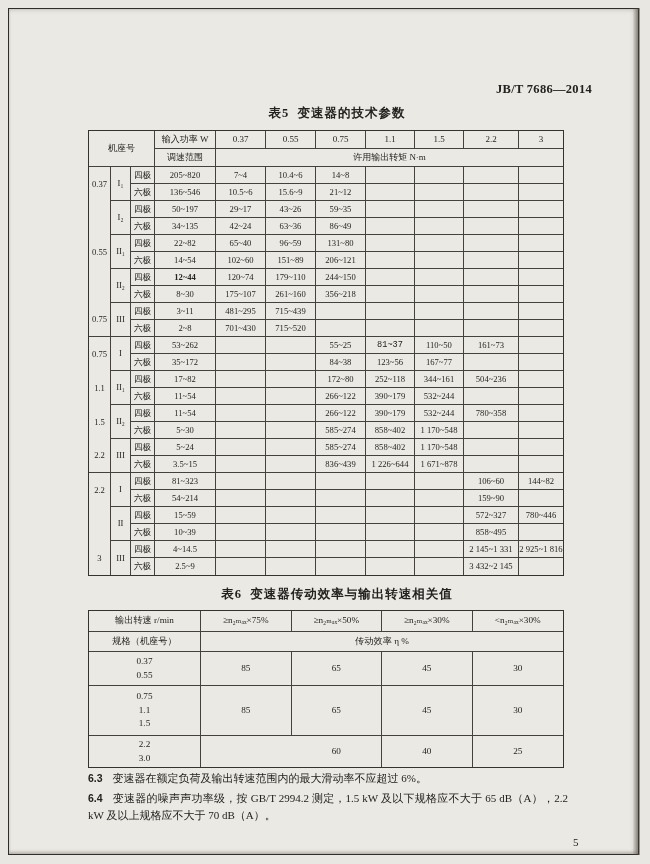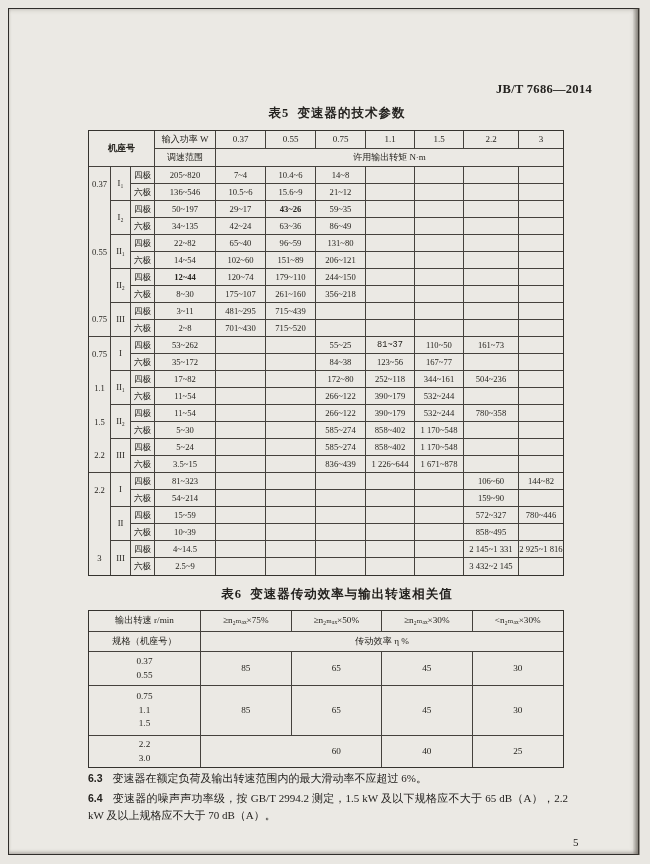--- a/index.html
+++ b/index.html
@@ -69,21 +69,21 @@
 <div class="scan-frame"></div>
 <div class="right-edge"></div>
 
 <div class="doc-number">JB/T 7686—2014</div>
 
 <div class="tbl-title" id="t5-title">
   <span>表5</span>&nbsp;&nbsp;<span>变速器的技术参数</span>
 </div>
 
 <div class="grid" id="t5-grid">
-    <div class="cell head" style="grid-area: 1 / 1 / span 2 / span 3; font-weight: bold;">机座号</div>
+    <div class="cell head" style="grid-area: 1 / 1 / span 2 / span 3;">机座号</div>
     <div class="cell head" style="grid-area: 1 / 4 / span 1 / span 1;">输入功率  W</div>
     <div class="cell head" style="grid-area: 1 / 5 / span 1 / span 1;">0.37</div>
     <div class="cell head" style="grid-area: 1 / 6 / span 1 / span 1;">0.55</div>
     <div class="cell head" style="grid-area: 1 / 7 / span 1 / span 1;">0.75</div>
     <div class="cell head" style="grid-area: 1 / 8 / span 1 / span 1;">1.1</div>
     <div class="cell head" style="grid-area: 1 / 9 / span 1 / span 1;">1.5</div>
     <div class="cell head" style="grid-area: 1 / 10 / span 1 / span 1;">2.2</div>
     <div class="cell head er" style="grid-area: 1 / 11 / span 1 / span 1;">3</div>
     <div class="cell head" style="grid-area: 2 / 4 / span 1 / span 1;">调速范围</div>
     <div class="cell head er" style="grid-area: 2 / 5 / span 1 / span 7;">许用输出转矩  N·m</div>
@@ -105,21 +105,21 @@
     <div class="cell" style="grid-area: 4 / 7 / span 1 / span 1;">21~12</div>
     <div class="cell" style="grid-area: 4 / 8 / span 1 / span 1;"></div>
     <div class="cell" style="grid-area: 4 / 9 / span 1 / span 1;"></div>
     <div class="cell" style="grid-area: 4 / 10 / span 1 / span 1;"></div>
     <div class="cell er" style="grid-area: 4 / 11 / span 1 / span 1;"></div>
     <div class="cell nb" style="grid-area: 5 / 1 / span 2 / span 1;"></div>
     <div class="cell" style="grid-area: 5 / 2 / span 2 / span 1;">I₂</div>
     <div class="cell" style="grid-area: 5 / 3 / span 1 / span 1;">四极</div>
     <div class="cell" style="grid-area: 5 / 4 / span 1 / span 1;">50~197</div>
     <div class="cell" style="grid-area: 5 / 5 / span 1 / span 1;">29~17</div>
-    <div class="cell" style="grid-area: 5 / 6 / span 1 / span 1; font-weight: bold;">43~26</div>
+    <div class="cell" style="grid-area: 5 / 6 / span 1 / span 1;">43~26</div>
     <div class="cell" style="grid-area: 5 / 7 / span 1 / span 1;">59~35</div>
     <div class="cell" style="grid-area: 5 / 8 / span 1 / span 1;"></div>
     <div class="cell" style="grid-area: 5 / 9 / span 1 / span 1;"></div>
     <div class="cell" style="grid-area: 5 / 10 / span 1 / span 1;"></div>
     <div class="cell er" style="grid-area: 5 / 11 / span 1 / span 1;"></div>
     <div class="cell" style="grid-area: 6 / 3 / span 1 / span 1;">六极</div>
     <div class="cell" style="grid-area: 6 / 4 / span 1 / span 1;">34~135</div>
     <div class="cell" style="grid-area: 6 / 5 / span 1 / span 1;">42~24</div>
     <div class="cell" style="grid-area: 6 / 6 / span 1 / span 1;">63~36</div>
     <div class="cell" style="grid-area: 6 / 7 / span 1 / span 1;">86~49</div>

